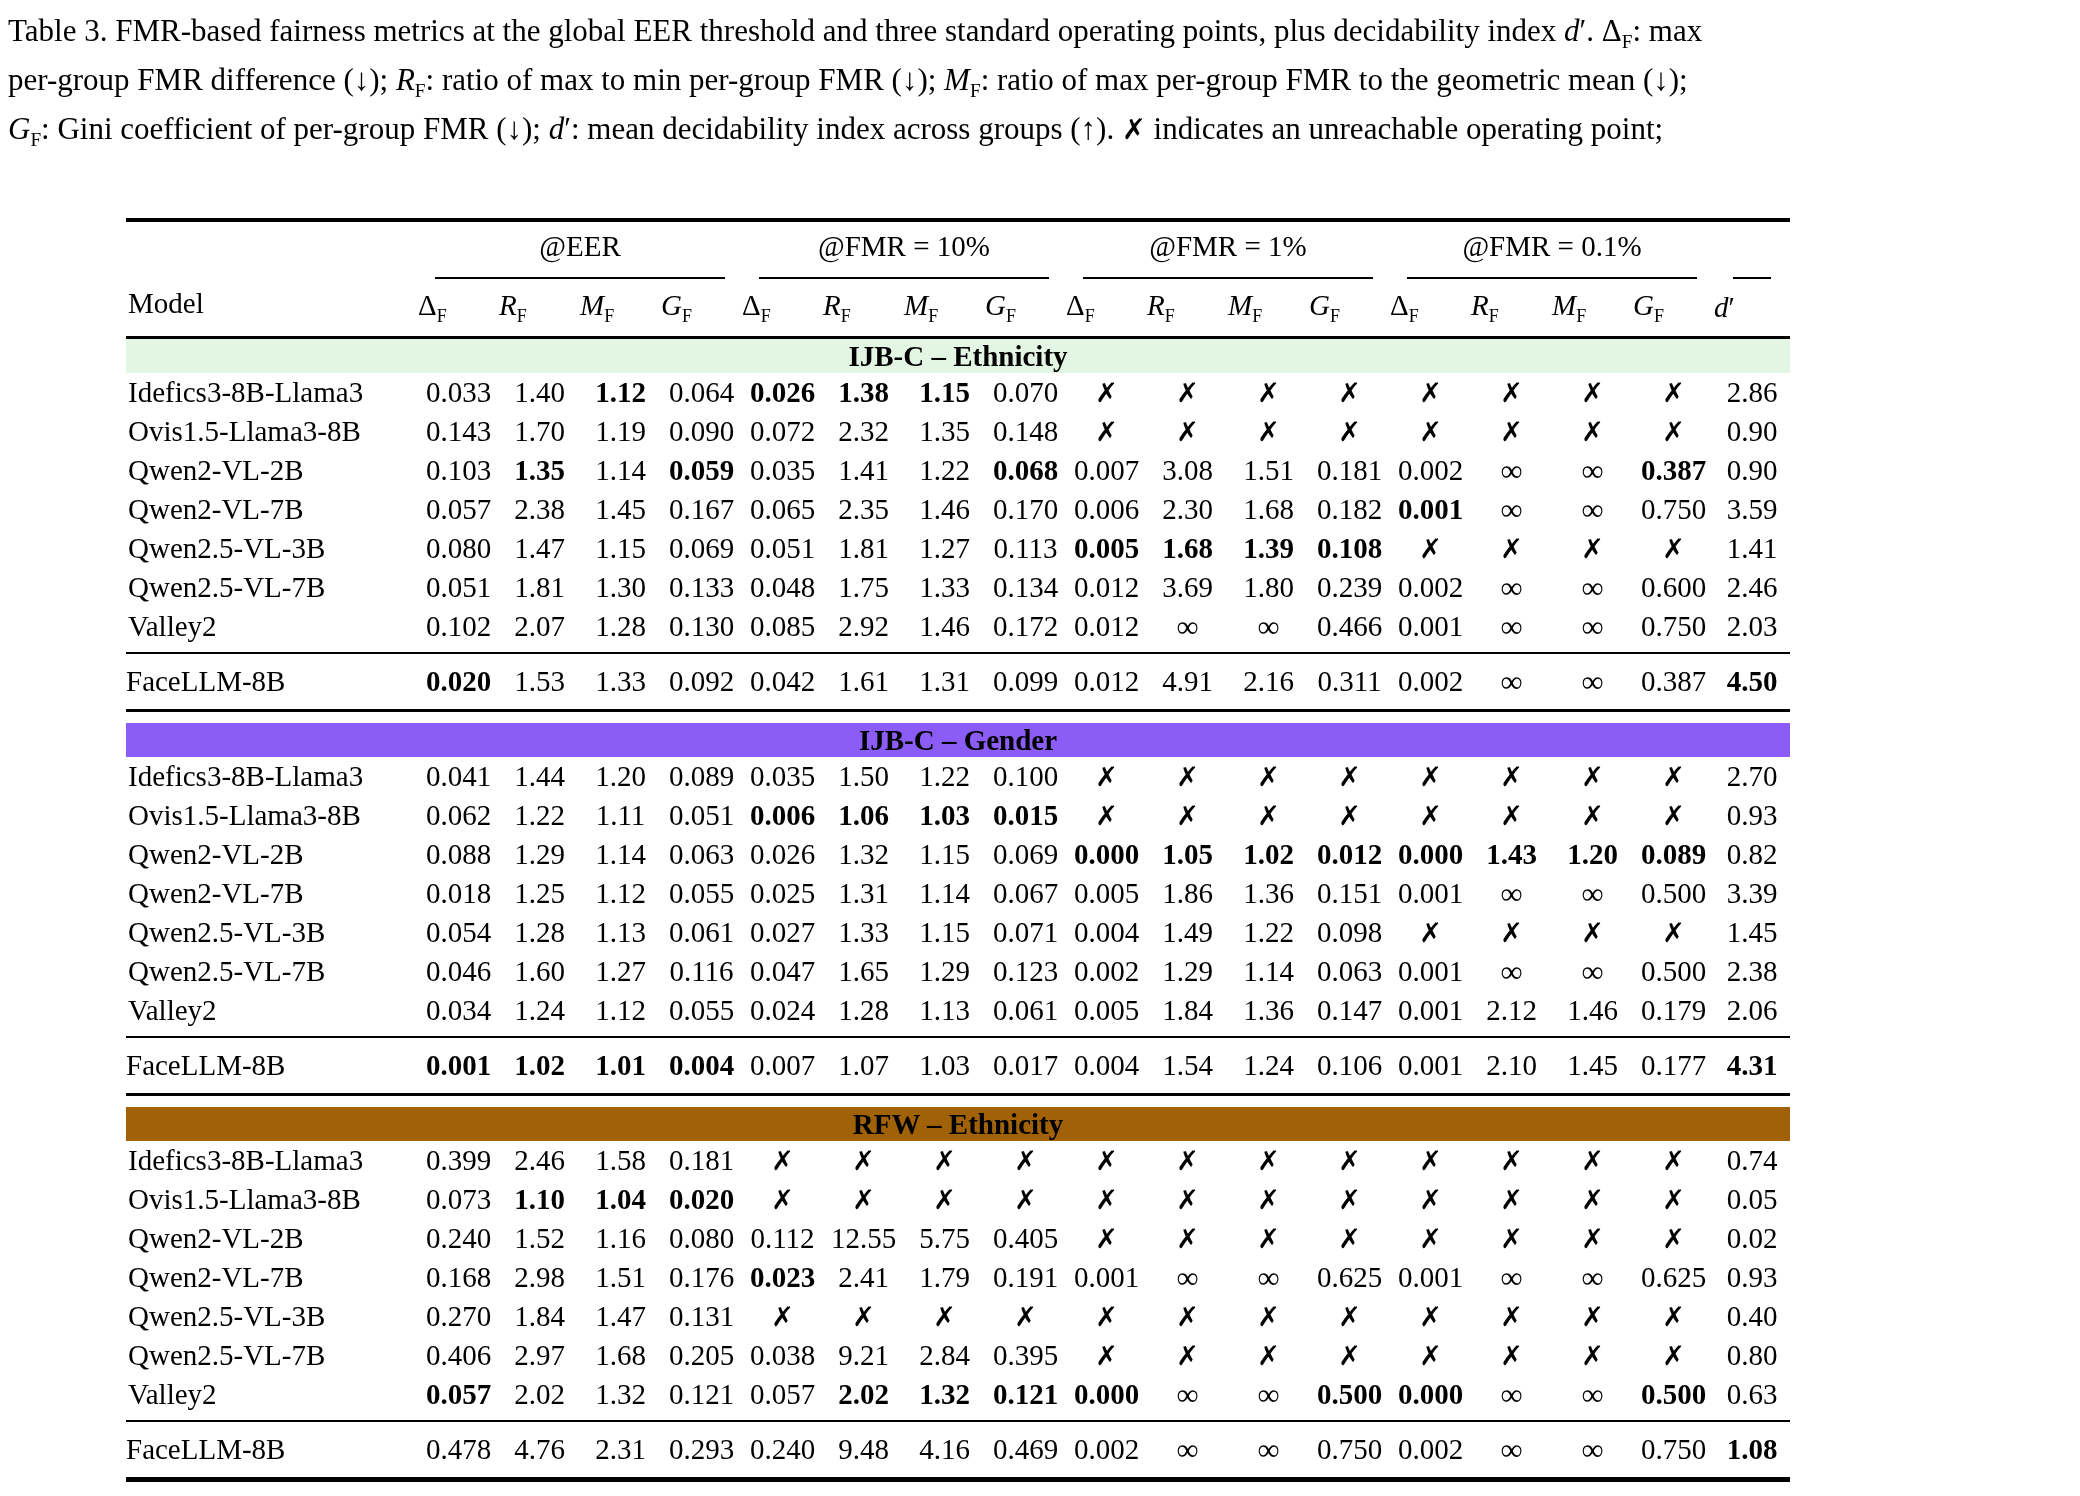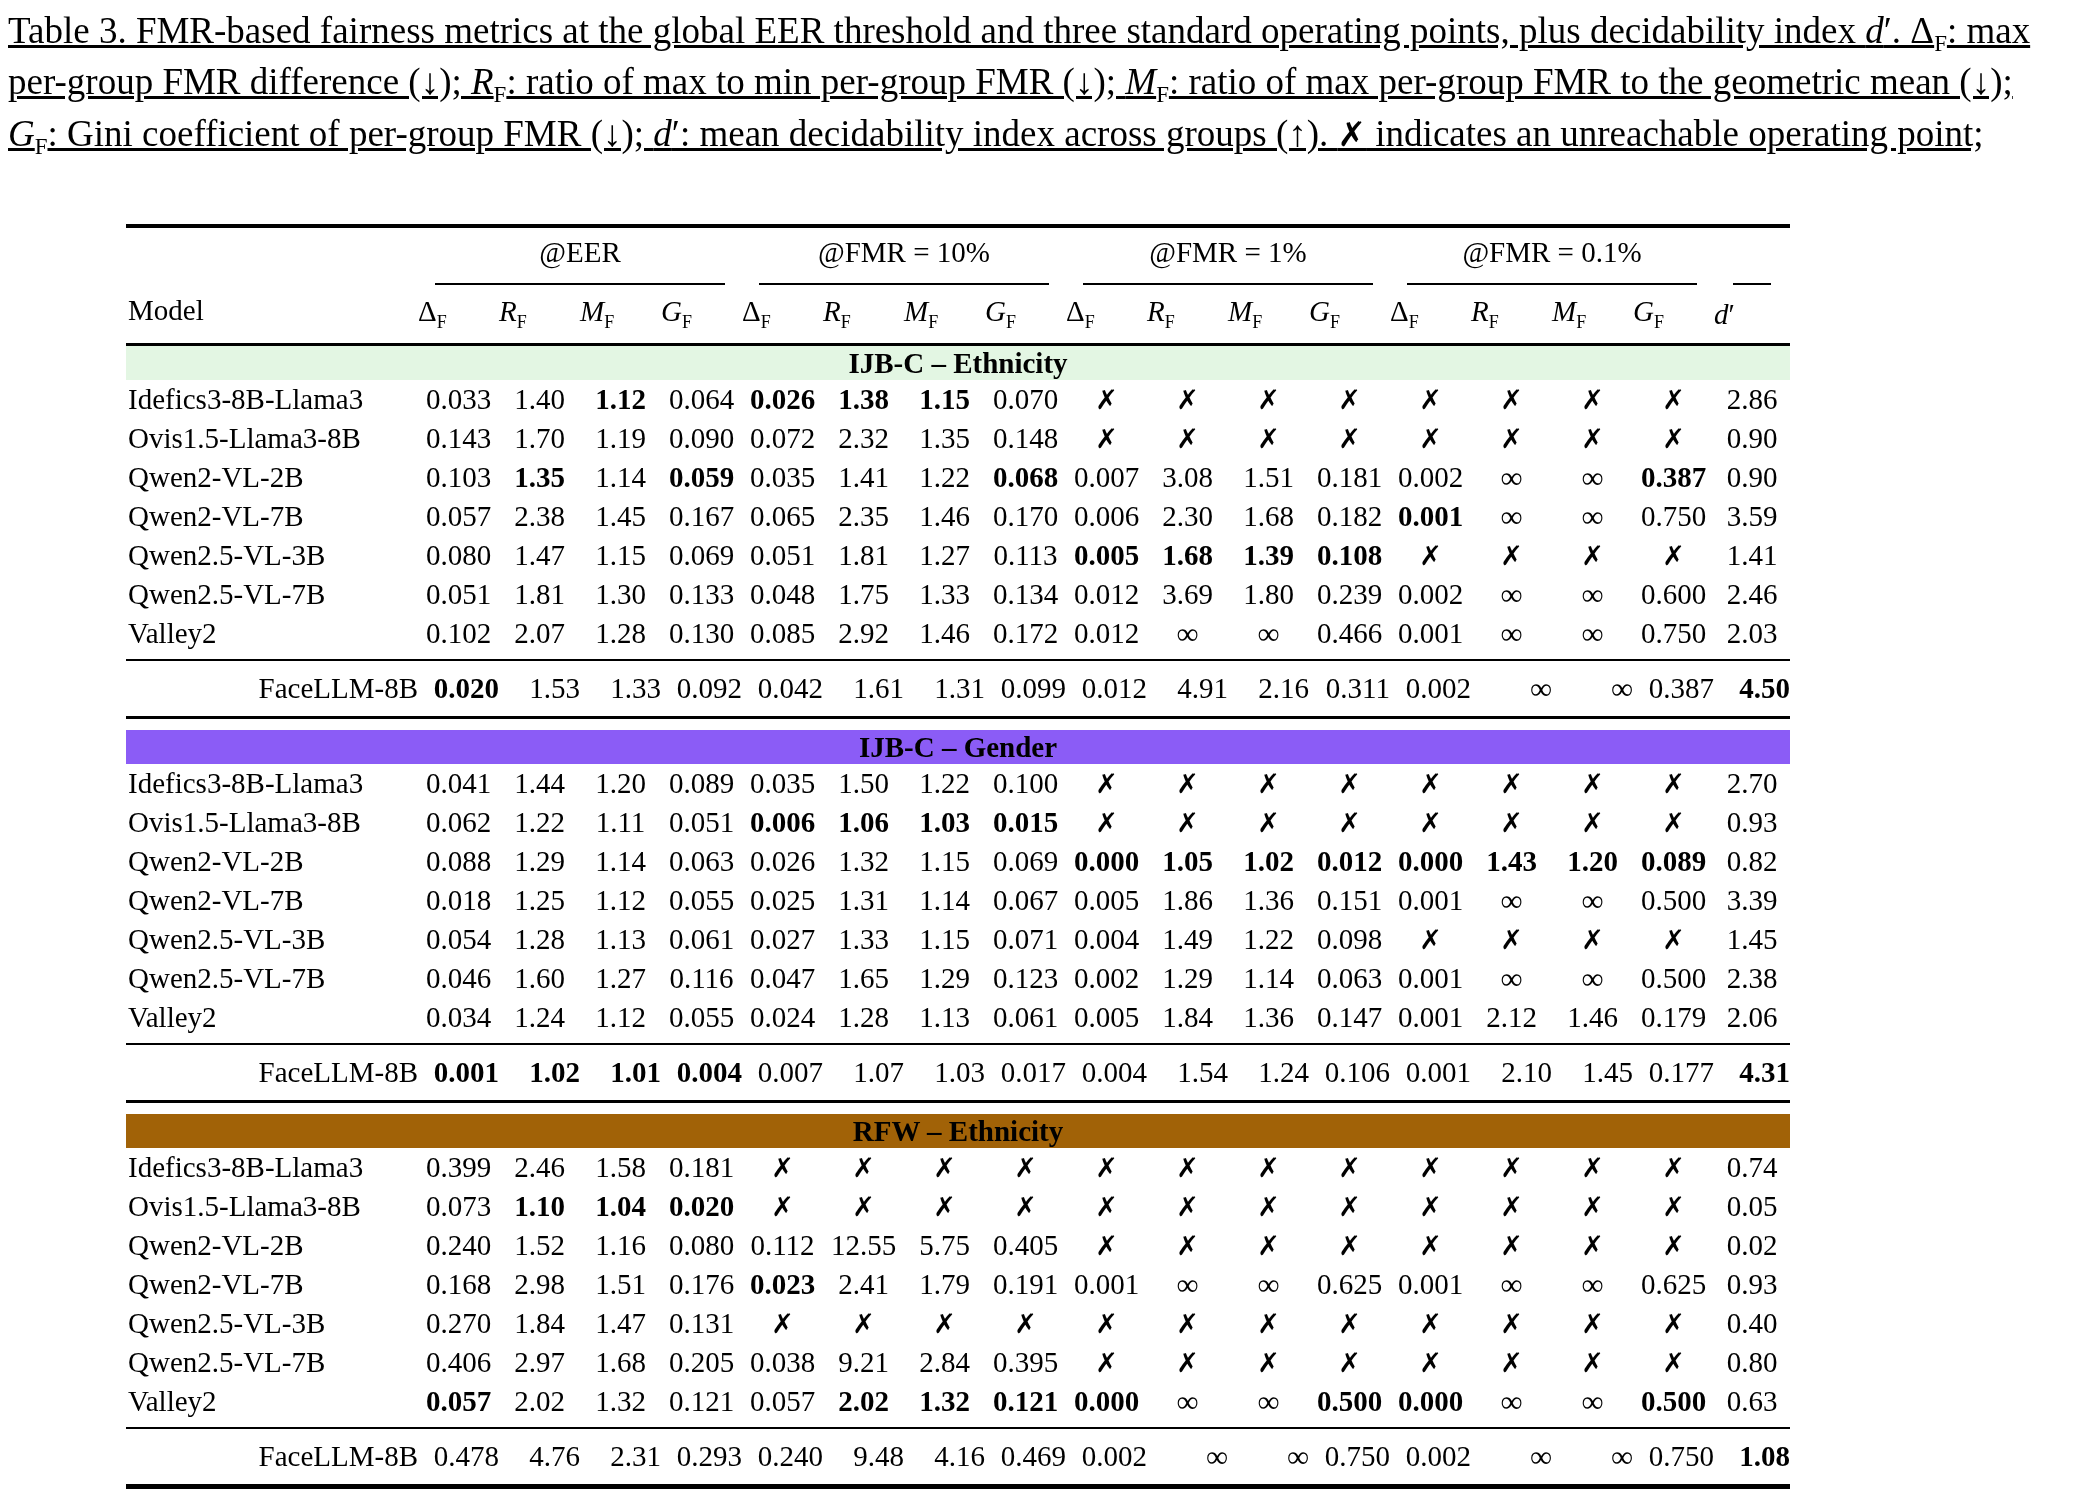--- a/index.html
+++ b/index.html
@@ -1,20 +1,20 @@
 <!DOCTYPE html>
 <html><head>
 <meta charset="utf-8">
 <style>
   html, body { margin: 0; padding: 0; background: #ffffff; }
   .page {
     width: 2080px; height: 1496px; overflow: hidden; background: #fff;
     font-family: "Liberation Serif", "DejaVu Serif", serif; color: #000;
   }
-  .caption { margin: 12px 8px 0 8px; font-size: 37px; line-height: 38px; text-decoration: underline; }
+  .caption { margin: 12px 8px 0 8px; font-size: 31px; line-height: 38px; }
   .caption-line { white-space: nowrap; }
   .caption sub, .results sub { font-size: 0.62em; }
   .xm { font-family: "DejaVu Sans", sans-serif; font-weight: bold; font-size: 0.92em; }
 
   table.results {
     margin: 58px 0 0 126px; width: 1664px;
     border-collapse: collapse; font-size: 29px;
     border-top: 4px solid #000;
   }
   col.c-model { width: 292px; }
@@ -29,21 +29,21 @@
   th.model-h { text-align: left; vertical-align: bottom; padding: 0 0 16px 2px; }
   tr.subrow th { text-align: left; padding: 9px 0 10px; }
   tr.grouprow th, tr.subrow th { border-bottom: 0; }
   thead { border-bottom: 3px solid #000; }
 
   tbody td { text-align: center; padding: 1px 0; line-height: 37px; white-space: nowrap; }
   td.model-cell { text-align: left; padding-left: 2px; }
   tr.band td { font-weight: bold; line-height: 34px; padding: 0; }
   tr.spacer td { height: 11px; padding: 0; line-height: 0; }
   tr.pre-final td { padding-bottom: 7px; }
-  tr.final td { border-top: 2px solid #000; border-bottom: 3px solid #000; padding: 9px 0; text-align: right; }
+  tr.final td { border-top: 2px solid #000; border-bottom: 3px solid #000; padding: 9px 0; }
   tr.final.last td { border-bottom: 5px solid #000; }
   .bv { font-weight: bold; }
   td.inf-cell { font-size: 31px; }
   td.xm-cell { font-family: "DejaVu Sans", sans-serif; font-weight: bold; font-size: 27px; }
   .results i, .caption i { font-style: italic; }
 </style>
 </head>
 <body>
 
 <div class="page">

